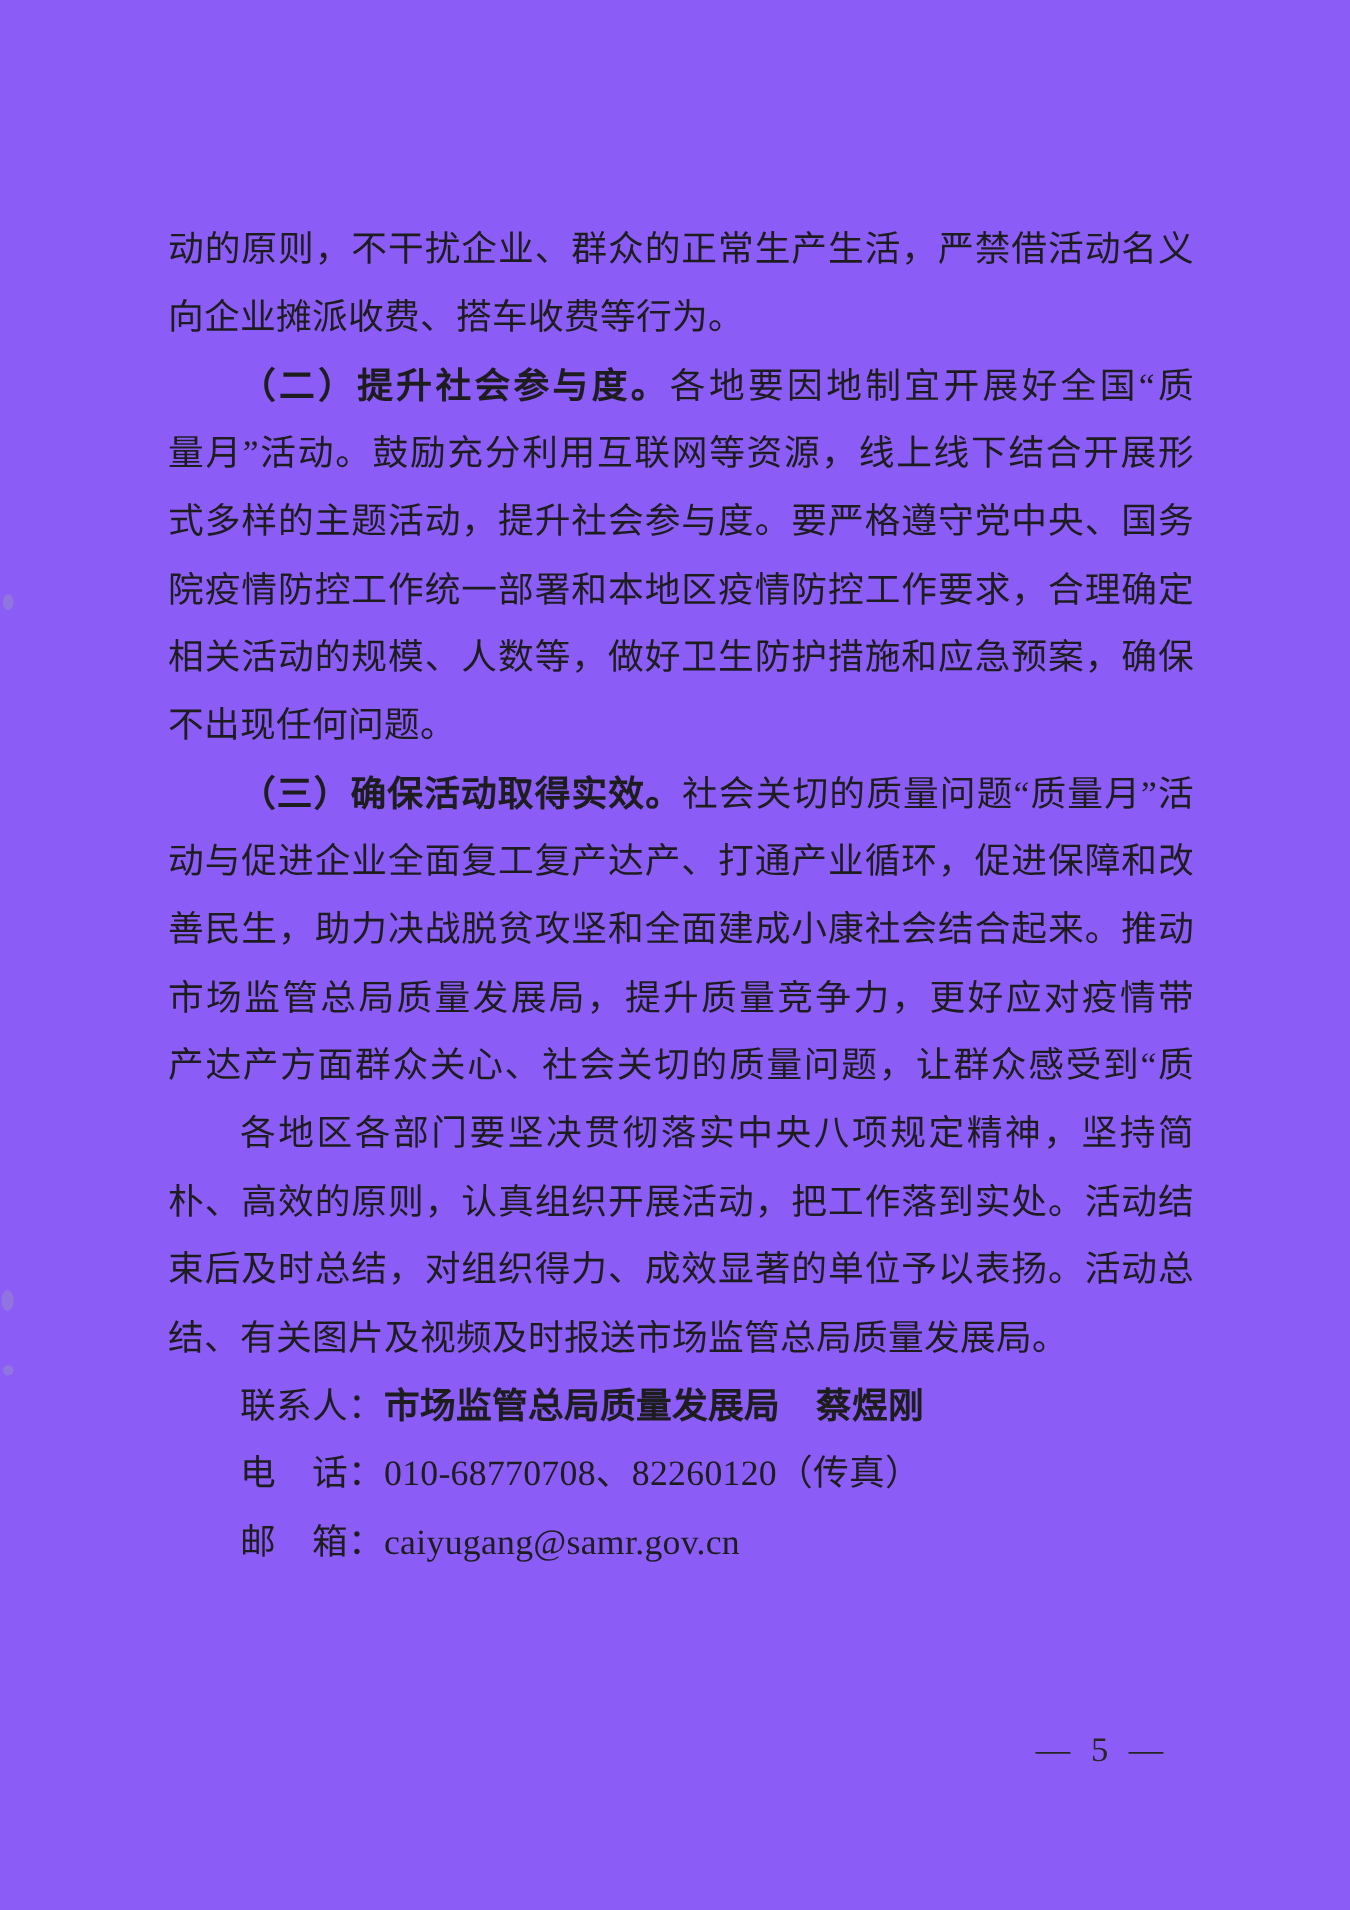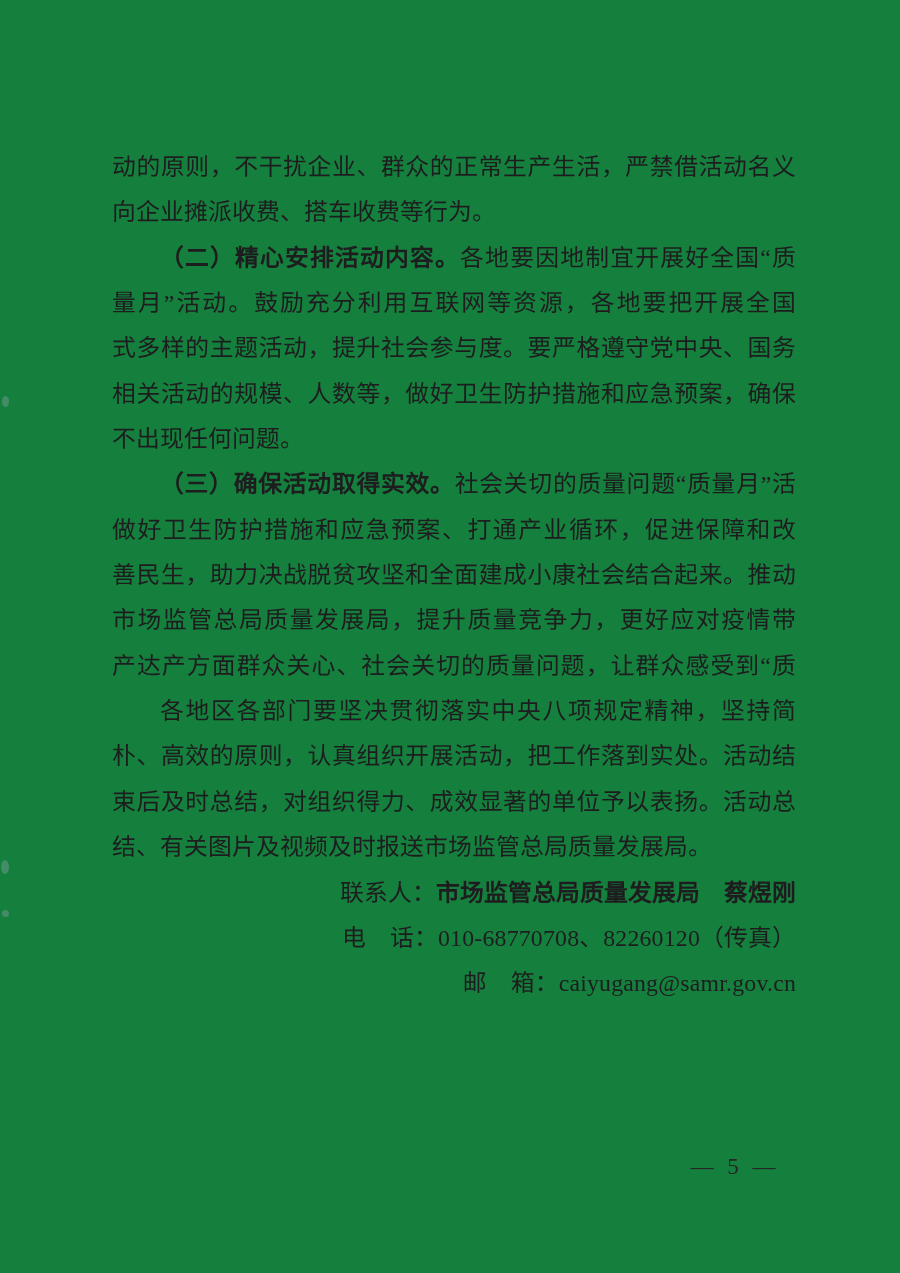--- a/index.html
+++ b/index.html
@@ -1,20 +1,20 @@
 <!DOCTYPE html>
 <html lang="zh-CN"><head>
 <meta charset="utf-8">
 <style>
   html, body { margin: 0; padding: 0; }
   .page {
     position: relative;
     width: 900px;
     height: 1273px;
-    background: #15803d;
+    background: #8b5cf6;
     font-family: "Liberation Serif", "DejaVu Serif", serif;
     color: #1d1d1f;
     overflow: hidden;
   }
   .text-block {
     position: absolute;
     left: 112px;
     top: 145px;
     width: 684px;
   }
@@ -24,21 +24,21 @@
     height: 45.35px;
     overflow: hidden;
     text-align: left;
     letter-spacing: 0.2px;
   }
   .line.just {
     text-align: justify;
     text-align-last: justify;
     text-justify: inter-character;
   }
-  .line.indent { text-indent: 48px; text-align: right; }
+  .line.indent { text-indent: 48px; }
   .bold { font-weight: 700; }
   .page-number {
     position: absolute;
     left: 672px;
     top: 1150px;
     width: 126px;
     text-align: center;
     font-size: 23px;
     line-height: 34px;
     letter-spacing: 4px;
@@ -58,29 +58,30 @@
 <body>
 
 <div class="page">
 
   <div class="text-block">
       <div>
         <div class="line just"><span>动的原则，不干扰企业、群众的正常生产生活，严禁借活动名义</span></div>
         <div class="line"><span>向企业摊派收费、搭车收费等行为。</span></div>
       </div>
       <div>
-        <div class="line just indent"><span class="bold">（二）精心安排活动内容。</span><span>各地要因地制宜开展好全国“质</span></div>
-        <div class="line just"><span>量月”活动。鼓励充分利用互联网等资源，各地要把开展全国</span></div>
+        <div class="line just indent"><span class="bold">（二）提升社会参与度。</span><span>各地要因地制宜开展好全国“质</span></div>
+        <div class="line just"><span>量月”活动。鼓励充分利用互联网等资源，线上线下结合开展形</span></div>
         <div class="line just"><span>式多样的主题活动，提升社会参与度。要严格遵守党中央、国务</span></div>
+        <div class="line just"><span>院疫情防控工作统一部署和本地区疫情防控工作要求，合理确定</span></div>
         <div class="line just"><span>相关活动的规模、人数等，做好卫生防护措施和应急预案，确保</span></div>
         <div class="line"><span>不出现任何问题。</span></div>
       </div>
       <div>
         <div class="line just indent"><span class="bold">（三）确保活动取得实效。</span><span>社会关切的质量问题“质量月”活</span></div>
-        <div class="line just"><span>做好卫生防护措施和应急预案、打通产业循环，促进保障和改</span></div>
+        <div class="line just"><span>动与促进企业全面复工复产达产、打通产业循环，促进保障和改</span></div>
         <div class="line just"><span>善民生，助力决战脱贫攻坚和全面建成小康社会结合起来。推动</span></div>
         <div class="line just"><span>市场监管总局质量发展局，提升质量竞争力，更好应对疫情带</span></div>
         <div class="line just"><span>产达产方面群众关心、社会关切的质量问题，让群众感受到“质</span></div>
       </div>
       <div>
         <div class="line just indent"><span>各地区各部门要坚决贯彻落实中央八项规定精神，坚持简</span></div>
         <div class="line just"><span>朴、高效的原则，认真组织开展活动，把工作落到实处。活动结</span></div>
         <div class="line just"><span>束后及时总结，对组织得力、成效显著的单位予以表扬。活动总</span></div>
         <div class="line"><span>结、有关图片及视频及时报送市场监管总局质量发展局。</span></div>
       </div>

